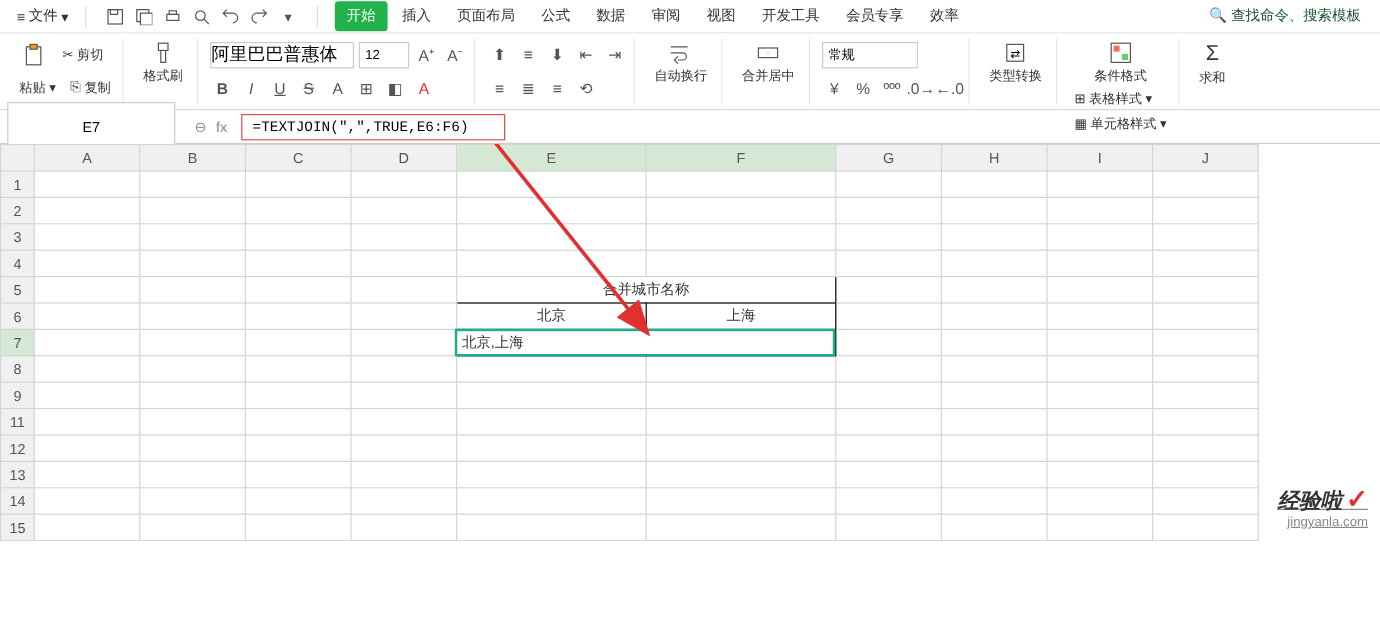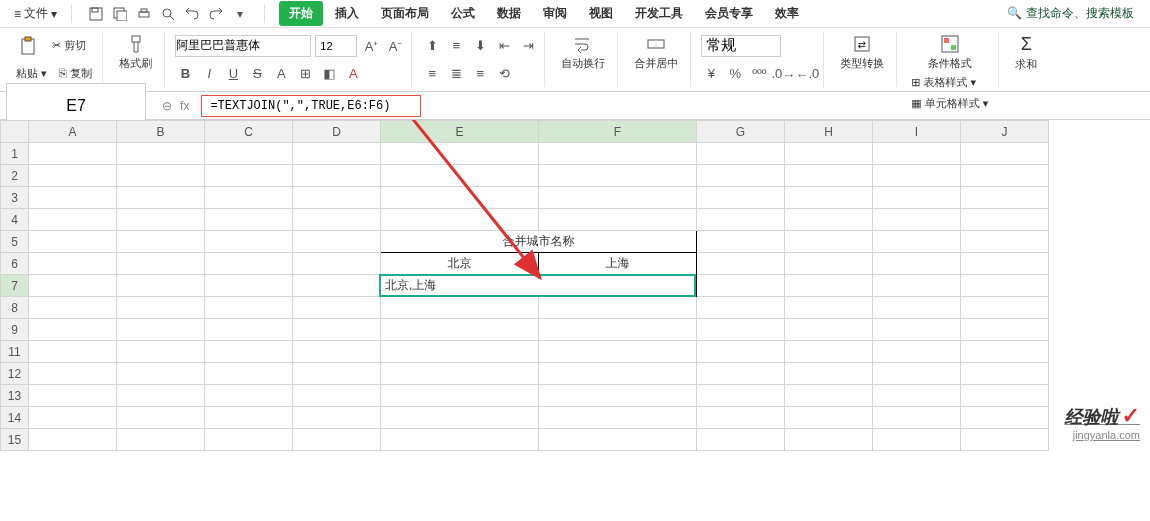--- a/index.html
+++ b/index.html
@@ -4,41 +4,41 @@
   <style>
     * { margin: 0; padding: 0; box-sizing: border-box; }
     body { font-family: "Microsoft YaHei", Arial, sans-serif; font-size: 12px; background: #fff; color: #333; user-select: none; }
     
     
     .menubar { display: flex; align-items: center; height: 28px; background: #fff; border-bottom: 1px solid #e0e0e0; padding: 0 8px; gap: 4px; }
     .file-menu { display: flex; align-items: center; gap: 3px; padding: 2px 6px; font-size: 12px; }
     .qat { display: flex; gap: 8px; padding: 0 8px; align-items: center; }
     .qat-icon { width: 16px; height: 16px; display: flex; align-items: center; justify-content: center; color: #555; }
     .divider-v { width: 1px; height: 18px; background: #ddd; margin: 0 4px; }
-    .tabs { display: flex; gap: 2px; margin-left: 6px; font-weight: bold; }
+    .tabs { display: flex; gap: 2px; margin-left: 6px; }
     .tab { padding: 4px 10px; font-size: 12px; color: #333; border-radius: 3px; }
     .tab.active { background: #22b14c; color: #fff; }
     .search-box { margin-left: auto; color: #14532d; padding: 3px 8px; }
     
     
     .ribbon { display: flex; height: 64px; background: #fff; border-bottom: 1px solid #d0d0d0; padding: 4px 6px; gap: 4px; }
     .ribbon-group { display: flex; flex-direction: column; padding: 0 6px; border-right: 1px solid #e5e5e5; }
     .ribbon-group:last-child { border-right: none; }
     .rg-row { display: flex; align-items: center; gap: 4px; height: 28px; }
     .big-btn { display: flex; flex-direction: column; align-items: center; justify-content: center; padding: 2px 6px; font-size: 11px; gap: 2px; }
     .big-btn-icon { width: 20px; height: 20px; }
     .small-btn { display: flex; align-items: center; gap: 3px; padding: 2px 4px; font-size: 11px; }
-    .font-select { border: 1px solid #ccc; padding: 2px 0; font-size: 12px; width: 136px; height: 22px; background: #fff; }
+    .font-select { border: 1px solid #ccc; padding: 2px 0; font-size: 15px; width: 120px; height: 22px; background: #fff; }
     .size-select { border: 1px solid #ccc; padding: 2px 4px; font-size: 11px; width: 42px; height: 22px; background: #fff; }
     .icon-btn { width: 20px; height: 20px; display: flex; align-items: center; justify-content: center; color: #555; font-size: 13px; }
-    .style-select { border: 1px solid #ccc; padding: 2px 4px; font-size: 15px; width: 80px; height: 22px; background: #fff; }
+    .style-select { border: 1px solid #ccc; padding: 2px 4px; font-size: 11px; width: 80px; height: 22px; background: #fff; }
     
     
     .formula-bar { display: flex; align-items: center; height: 28px; border-bottom: 1px solid #d0d0d0; background: #fff; }
-    .name-box { width: 140px; border: 1px solid #ccc; margin: 2px 6px; padding: 13px 8px; font-size: 16px; text-align: center; background: #fff; }
+    .name-box { width: 140px; border: 1px solid #ccc; margin: 2px 6px; padding: 13px 8px; font-size: 12px; text-align: center; background: #fff; }
     .fb-icons { display: flex; gap: 8px; padding: 0 10px; color: #888; }
     .formula-input-wrap { flex: 1; padding: 2px; position: relative; }
     .formula-input { border: 1px solid #e74c3c; padding: 3px 8px; font-family: "Courier New", monospace; font-size: 12px; width: 220px; background: #fff; }
     
     
     .grid-wrap { position: relative; overflow: hidden; width: 1150px; }
     .grid { border-collapse: collapse; table-layout: fixed; }
     .grid th, .grid td { border: 1px solid #d4d4d4; font-size: 12px; font-weight: normal; }
     .col-header { background: #f0f0f0; text-align: center; height: 22px; color: #555; }
     .row-header { background: #f0f0f0; text-align: center; width: 28px; color: #555; }

